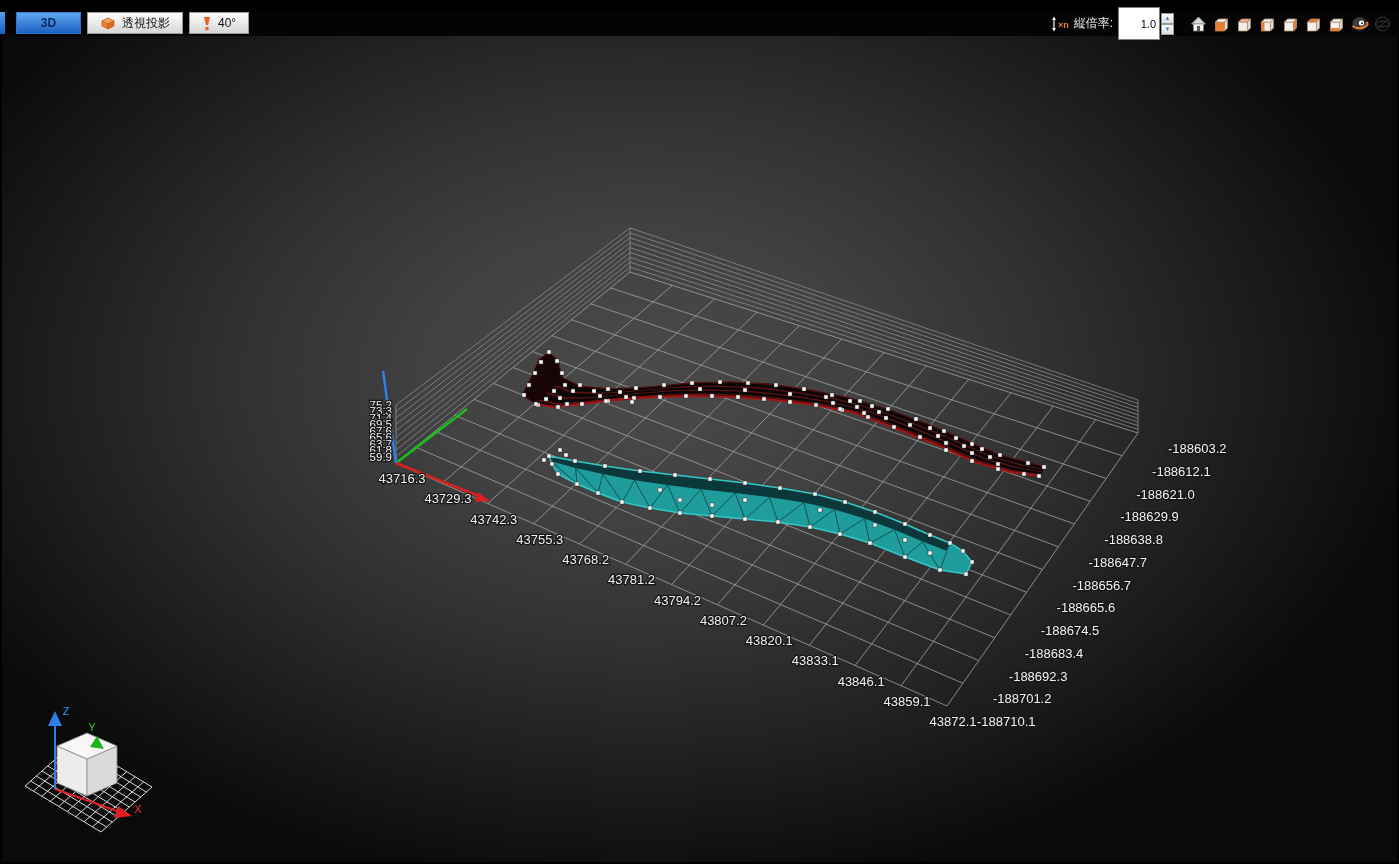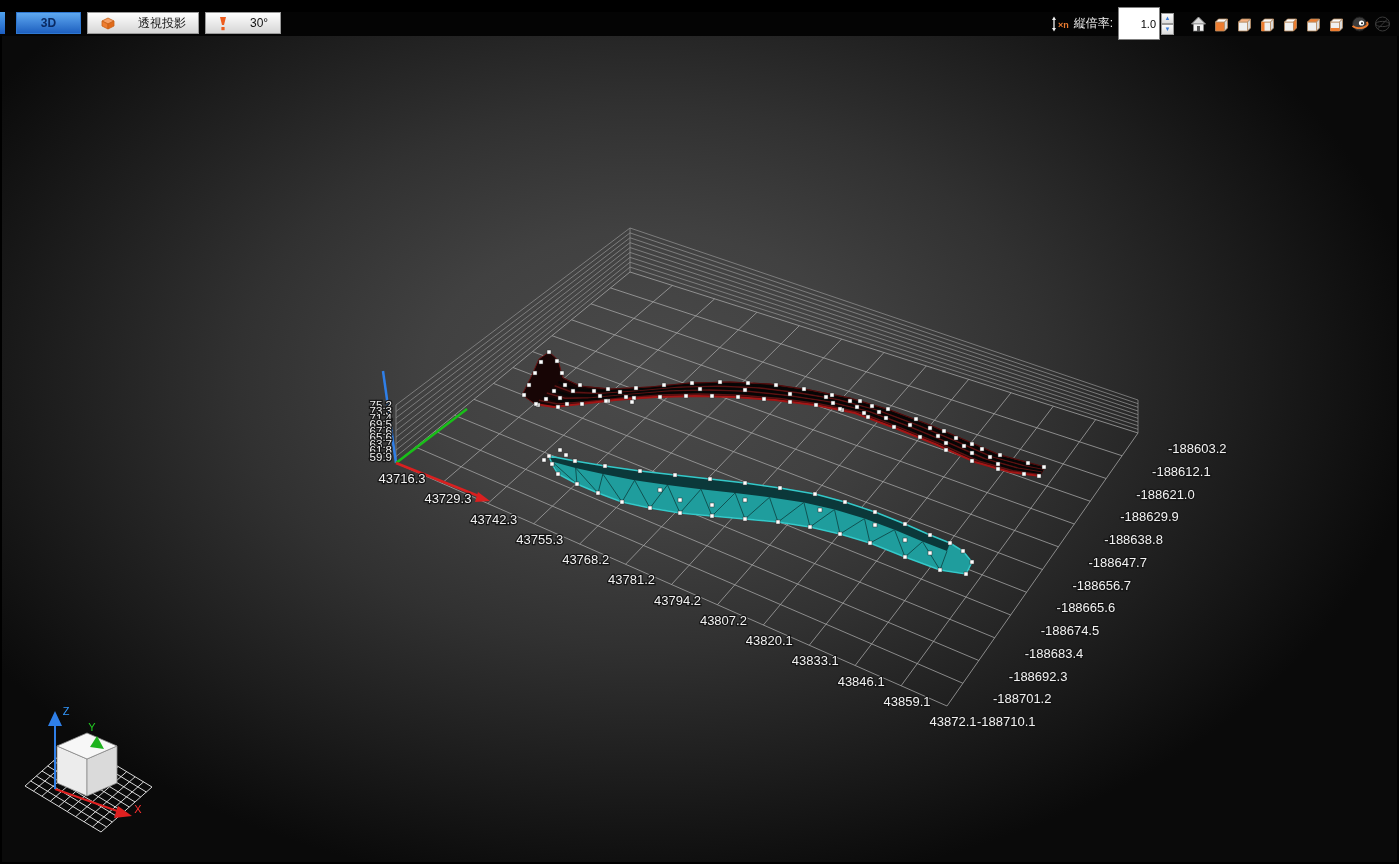--- a/index.html
+++ b/index.html
@@ -4,21 +4,21 @@
 <style>
   html,body{margin:0;padding:0;width:1399px;height:864px;overflow:hidden;background:#000;
     font-family:"Liberation Sans",sans-serif;}
   .toolbar{position:absolute;top:12px;left:0;width:1399px;height:24px;background:#040404;
     display:flex;justify-content:space-between;align-items:flex-start;z-index:10;}
   .tab-strip{display:flex;height:22px;align-items:stretch;}
   .accent{width:5px;background:linear-gradient(#4fa2ef,#1c5ec2);}
   .tab3d{width:65px;margin-left:11px;border:1px solid #2e77d0;background:linear-gradient(#5ea8f0,#1e60c0);
     color:#0a2a62;font-weight:bold;font-size:12px;font-family:"Liberation Sans",sans-serif;cursor:default;}
   .lightbtn{margin-left:6px;border:1px solid #9a9a9a;background:linear-gradient(#fefefe,#d6d6d6);
-    color:#111;font-size:12px;display:flex;align-items:center;gap:22px;padding:0 12px;
+    color:#111;font-size:12px;display:flex;align-items:center;gap:6px;padding:0 12px;
     font-family:"Liberation Sans",sans-serif;white-space:nowrap;}
   .right-strip{display:flex;align-items:center;height:23px;gap:5px;padding-right:5px;color:#f0f0f0;font-size:12px;}
   .vslabel{}
   .spin{display:flex;align-items:center;margin-right:8px;}
   .spin input{width:34px;height:15px;font-size:11px;text-align:right;border:1px solid #7f7f7f;
     padding:8px 3px;font-family:"Liberation Sans",sans-serif;}
   .spinbtns{display:flex;flex-direction:column;width:13px;margin-left:1px;}
   .spinbtns span{height:9px;line-height:8px;font-size:6px;text-align:center;color:#3f7fd9;
     background:linear-gradient(#fdfdfd,#dcdcdc);border:1px solid #9a9a9a;cursor:default;}
   .iconbtn{width:23px;height:21px;display:flex;align-items:center;justify-content:center;
@@ -42,21 +42,21 @@
         <polygon points="2,5 8,8 8,13 2,10" fill="#ed7d31" stroke="#c95f14" stroke-width="0.8"></polygon>
         <polygon points="8,8 14,5 14,10 8,13" fill="#e06a1a" stroke="#c95f14" stroke-width="0.8"></polygon>
       </svg>
       <span>透視投影</span>
     </button>
     <button class="lightbtn">
       <svg width="10" height="15" viewBox="0 0 10 15">
         <polygon points="2,1 8,1 6,9 4,9" fill="#ed5c1d"></polygon>
         <rect x="3.4" y="11" width="3.2" height="3.2" fill="#ed5c1d"></rect>
       </svg>
-      <span>30°</span>
+      <span>40°</span>
     </button>
   </div>
   <div class="right-strip">
     <svg width="18" height="16" viewBox="0 0 18 16">
       <line x1="3" y1="2" x2="3" y2="14" stroke="#f0f0f0" stroke-width="1.3"></line>
       <polygon points="3,0.5 1,4 5,4" fill="#f0f0f0"></polygon>
       <polygon points="3,15.5 1,12 5,12" fill="#f0f0f0"></polygon>
       <text x="7" y="12" font-size="9" font-weight="bold" fill="#ed7d31">×n</text>
     </svg>
     <span class="vslabel">縦倍率:</span>

